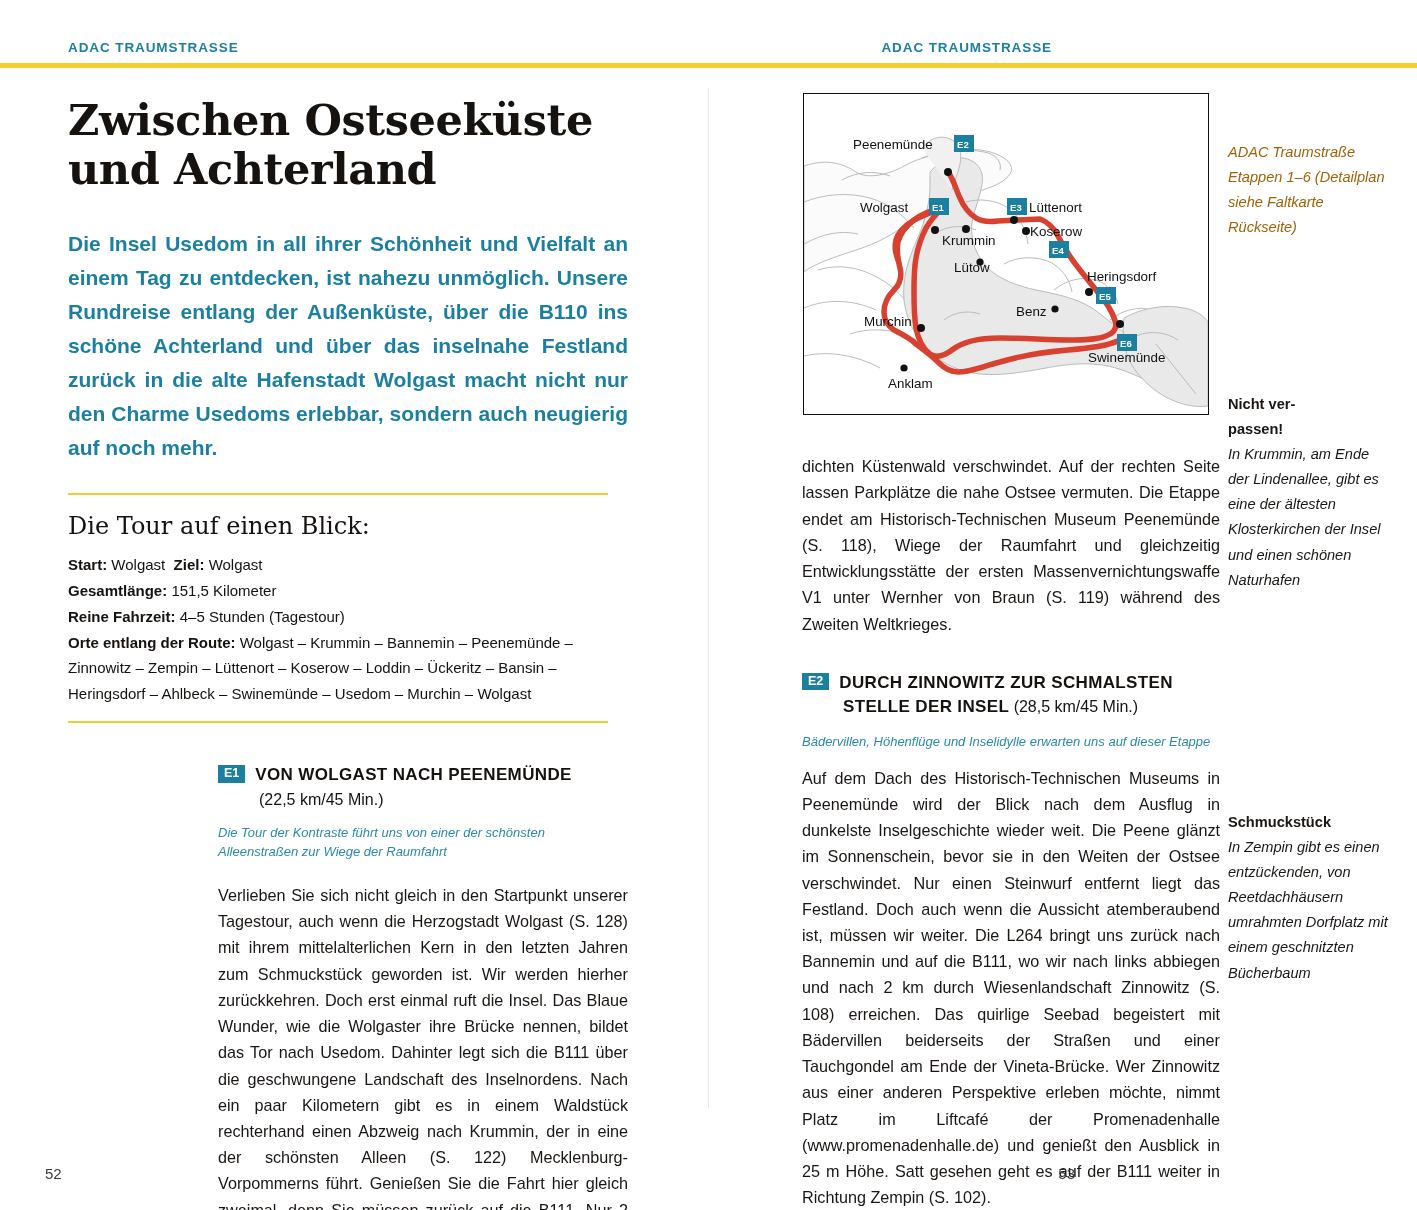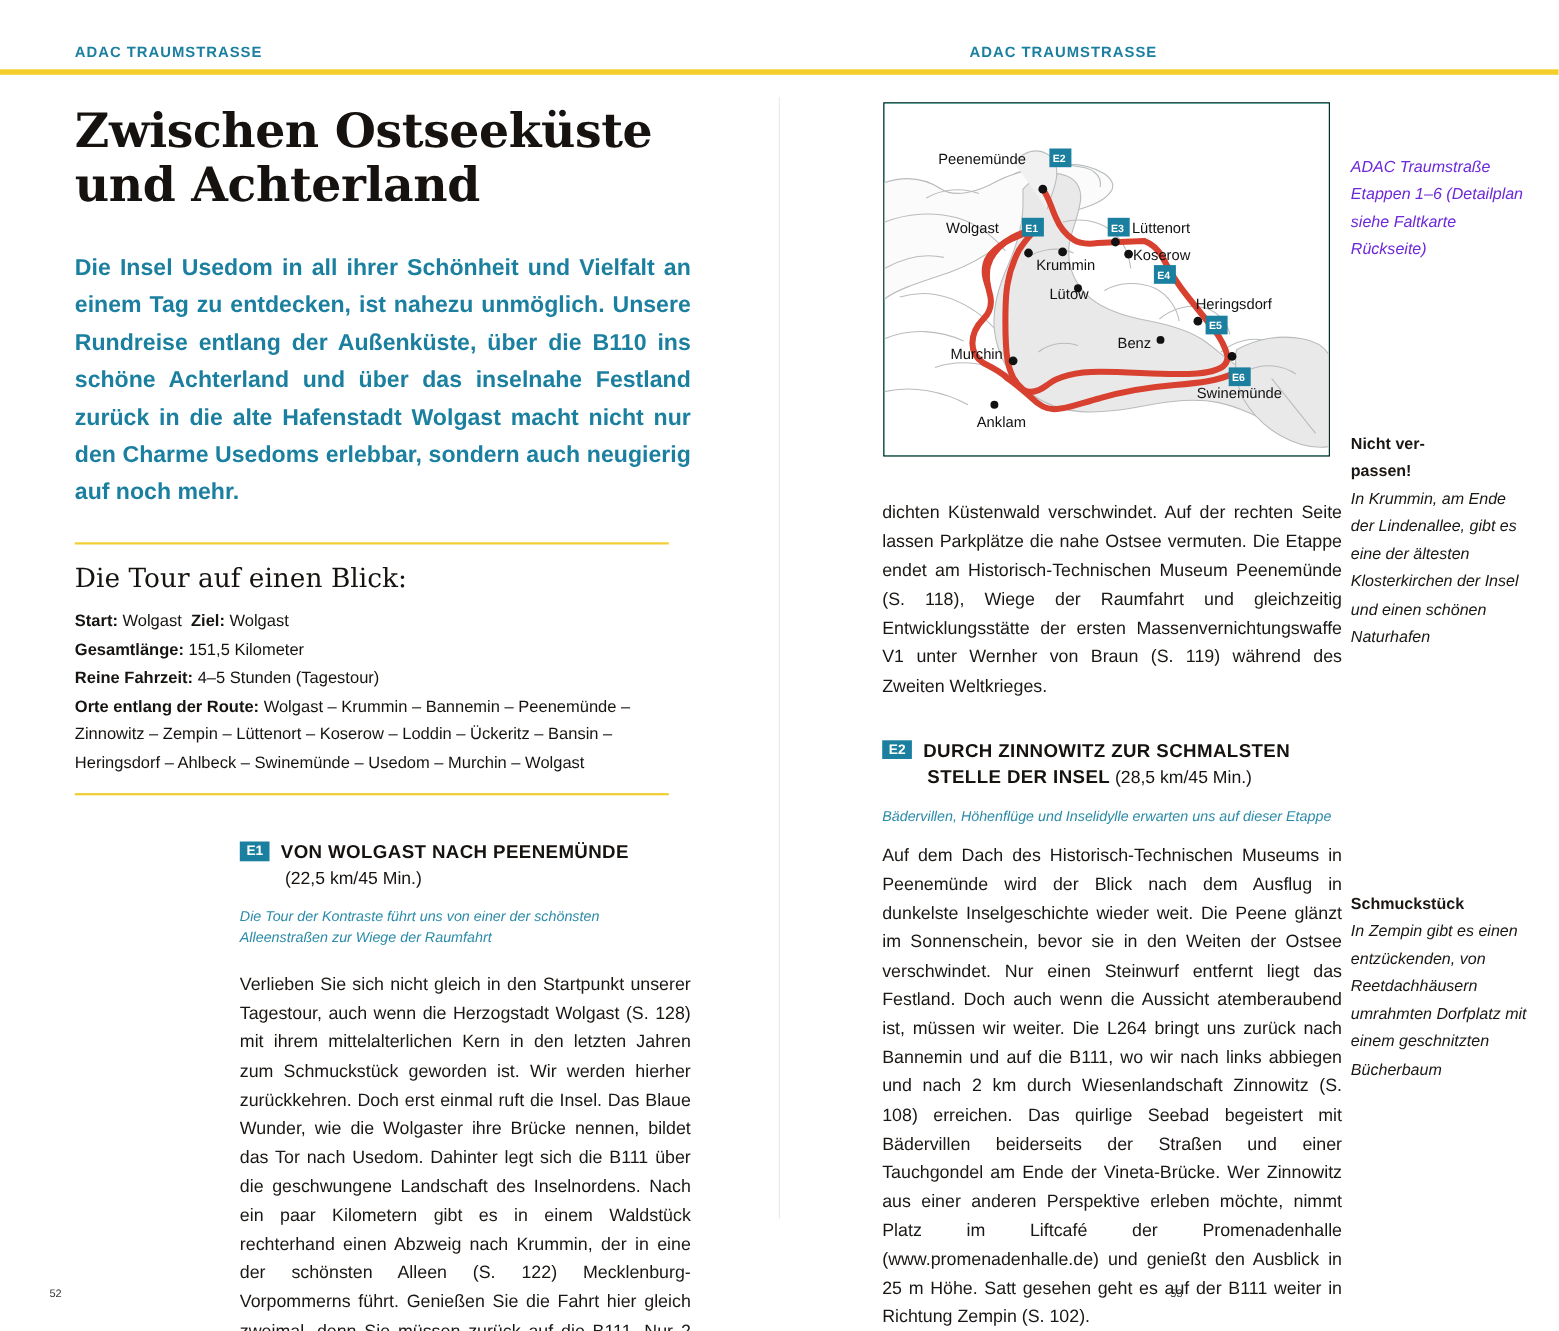--- a/index.html
+++ b/index.html
@@ -108,38 +108,38 @@
     hyphens:manual;
   }
   .body-text.first{margin-top:20px;}
   .right-col .body-text{margin-top:0;}
 
   
   .mapbox{
     position:absolute;left:803px;top:93px;
     width:404px;height:320px;
     border:1.5px solid #111;
-    background:#5eead4;
+    background:#a3a3a3;
     overflow:hidden;
   }
   .map-caption{
     position:absolute;left:1228px;top:140px;width:162px;
-    font-style:italic;font-size:14.6px;line-height:1.72;color:#6d28d9;
+    font-style:italic;font-size:14.6px;line-height:1.72;color:#a16207;
   }
   .margin-note{
     position:absolute;left:1228px;width:165px;
     font-size:14.6px;line-height:1.72;color:#1a1613;
   }
   .margin-note .mn-title{font-weight:bold;font-style:normal;display:block;}
   .margin-note .mn-body{font-style:italic;display:block;}
 
   
   .folio{
     position:absolute;bottom:28px;
-    font-size:10px;color:#3b3b3b;
+    font-size:15px;color:#3b3b3b;
   }
   .folio.left{left:45px;}
   .folio.right{right:45px;}
 
   
   .gutter{
     position:absolute;left:708px;top:88px;width:1px;height:1020px;
     background:#e9e9e9;
   }
   

